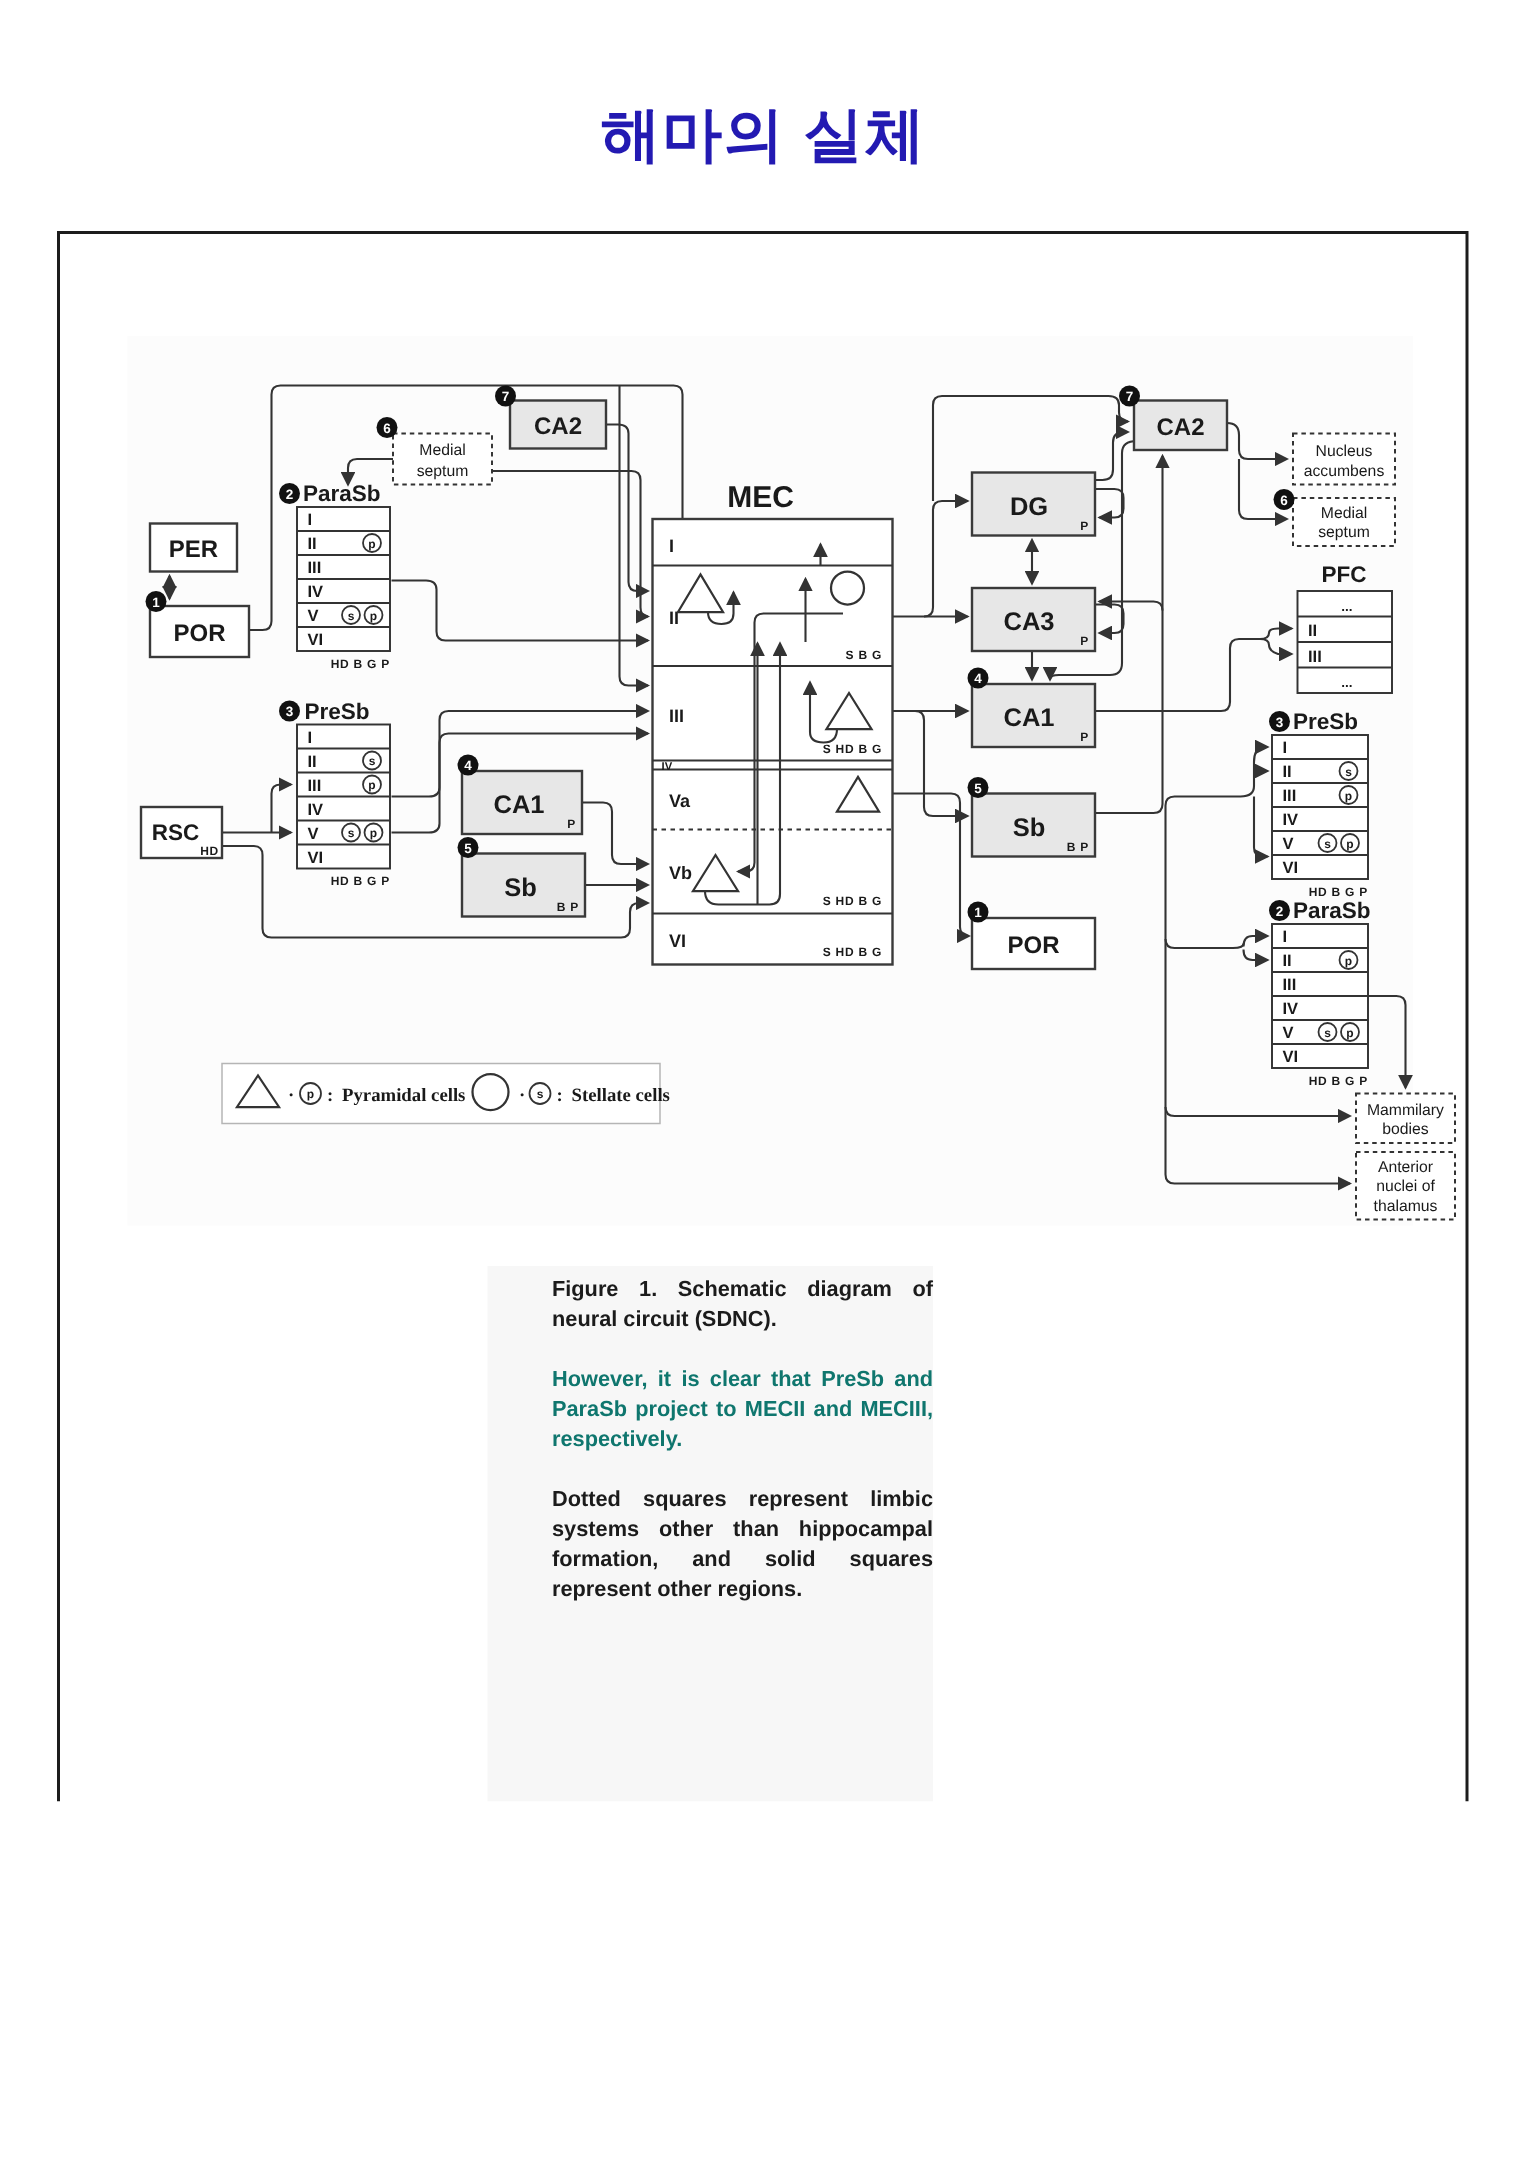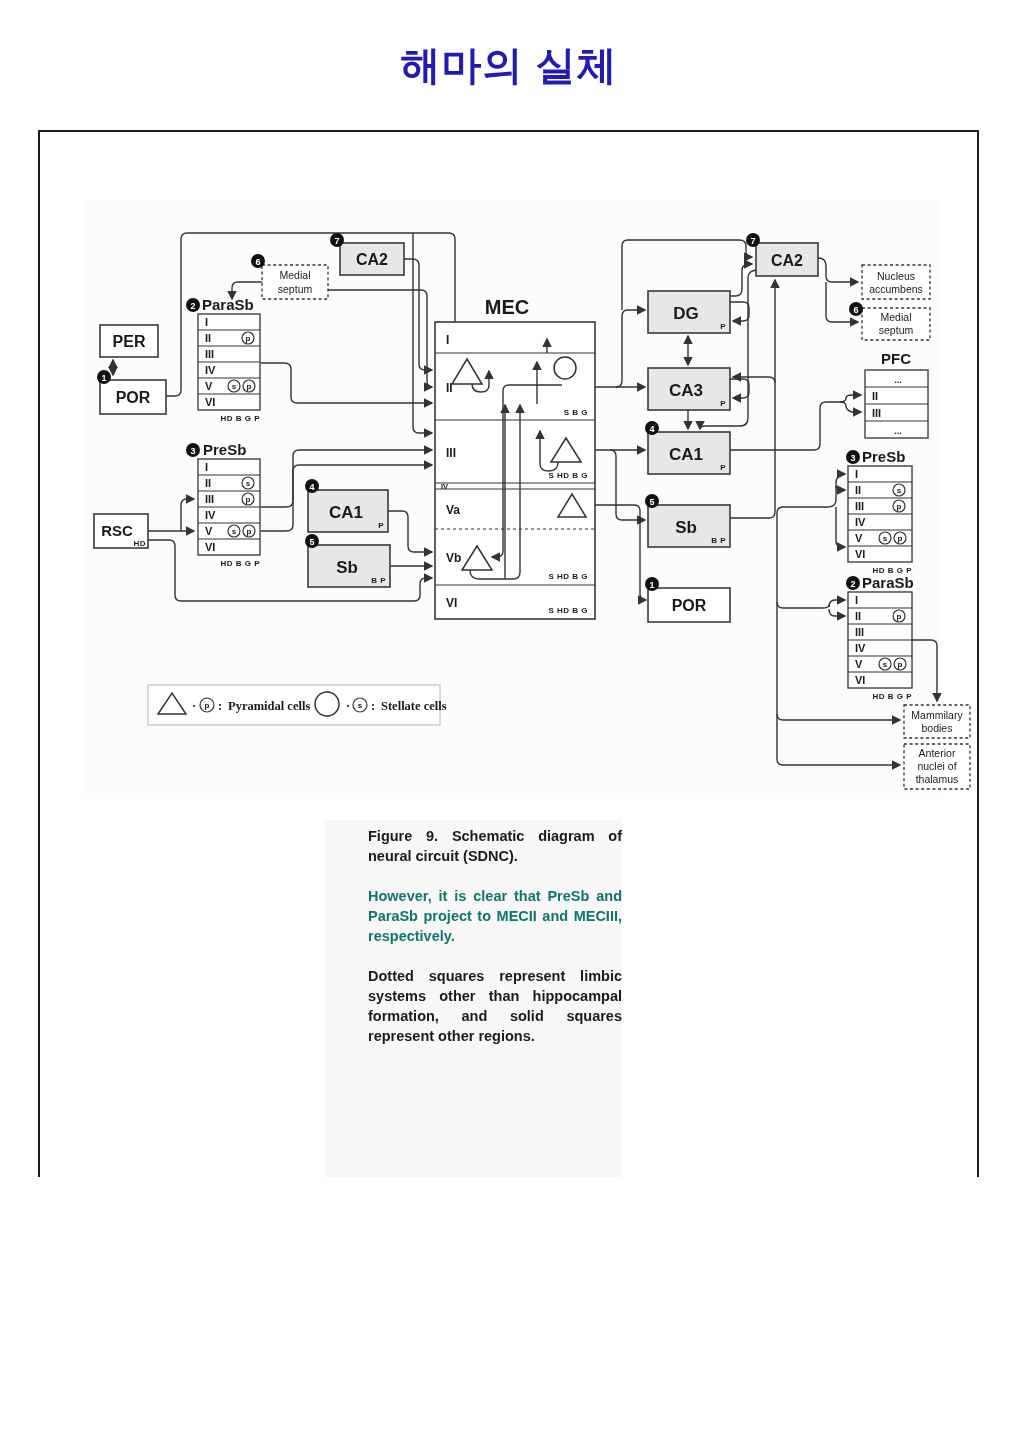--- a/index.html
+++ b/index.html
@@ -1,17 +1,17 @@
 <!DOCTYPE html>
 <html><head>
 <meta charset="utf-8">
 <style>
   html,body{margin:0;padding:0;background:#fff;}
   #page{position:relative;width:1018px;height:1177px;background:#ffffff;overflow:hidden;
-        font-family:"Liberation Sans",sans-serif;}
+        font-family:"Liberation Sans",sans-serif;margin-top:24px;}
   #main-title{position:absolute;left:0;top:38px;width:1018px;text-align:center;
         font-size:40px;font-weight:bold;color:#231ab2;letter-spacing:1px;}
   #panel{position:absolute;left:38px;top:130px;width:937px;height:1278px;
         border:2px solid #1c1c1c;background:#ffffff;}
   #diagram-svg{position:absolute;left:38px;top:130px;}
   #caption{position:absolute;left:368px;top:826px;width:254px;
         font-size:14.5px;line-height:20px;font-weight:bold;color:#1b1b1b;text-align:justify;}
   #caption p{margin:0 0 20px 0;}
   #caption p.hl{color:#0f766e;}
   #credit{position:absolute;left:660px;top:1310px;width:290px;text-align:left;
@@ -383,19 +383,19 @@
       <circle class="glyph" cx="327" cy="704" r="12"></circle>
       <text class="leg" x="346" y="710">·</text>
       <circle class="lt" cx="360" cy="705" r="7" fill="#fff"></circle>
       <text class="mk" x="360" y="708">s</text>
       <text class="leg" x="371" y="710">:</text>
       <text class="leg" x="381" y="710">Stellate cells</text>
     </g>
   </svg>
 
   <div id="caption">
-    <p>Figure 9. Schematic diagram of neural circuit (SDNC).</p>
+    <p>Figure 1. Schematic diagram of neural circuit (SDNC).</p>
     <p class="hl">However, it is clear that PreSb and ParaSb project to MECII and MECIII, respectively.</p>
     <p>Dotted squares represent limbic systems other than hippocampal formation, and solid squares represent other regions.</p>
   </div>
 
   <div id="credit">박문호 박사님 PPT 자료</div>
 </div>
 
 </body></html>

